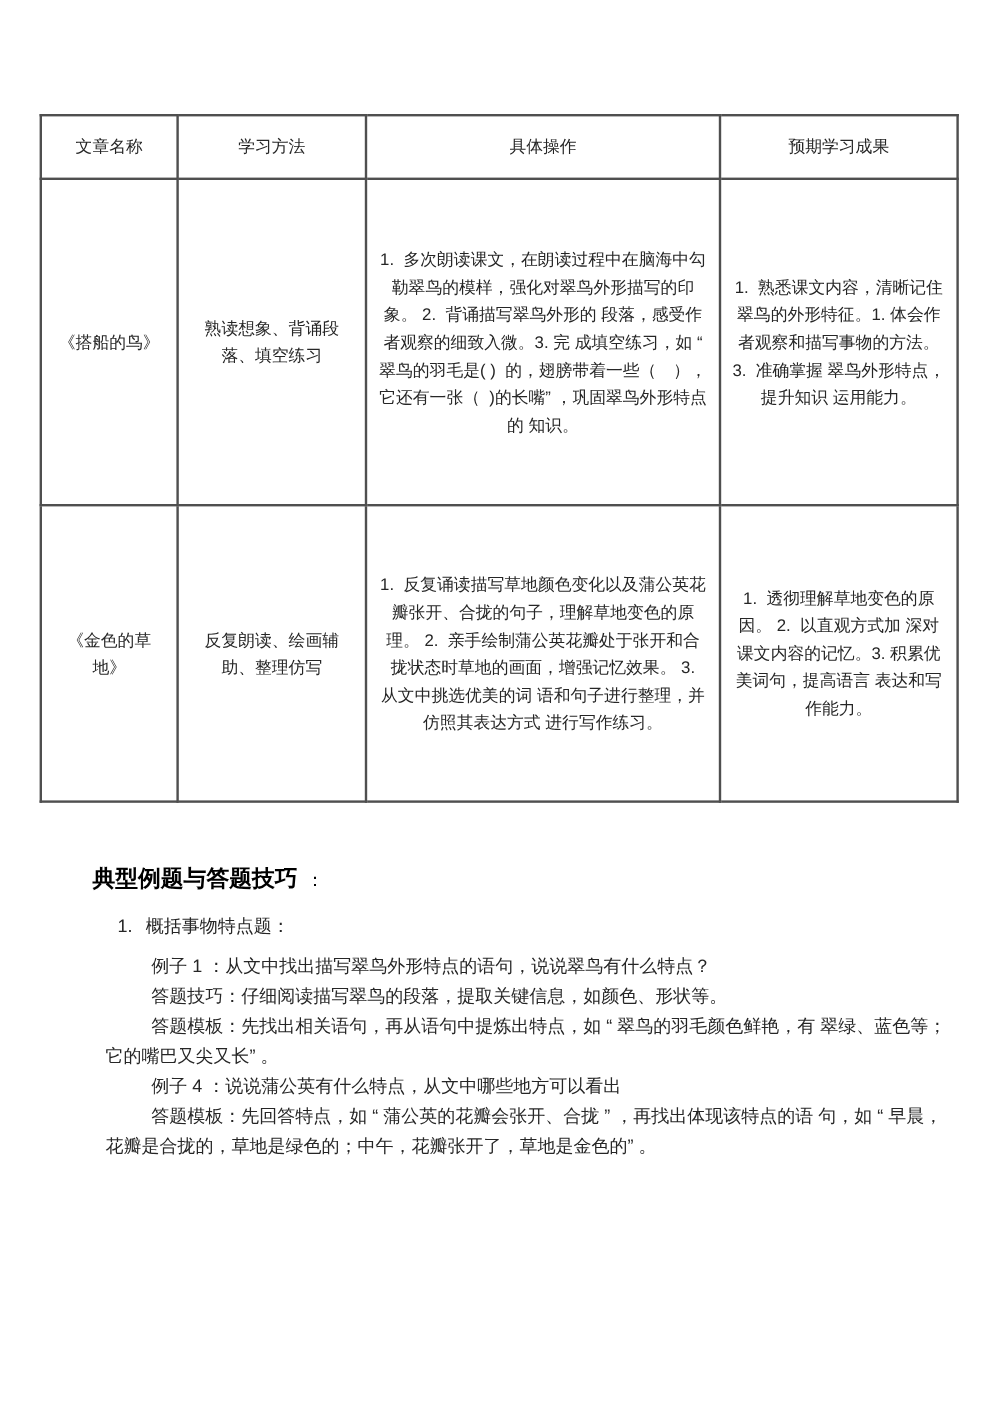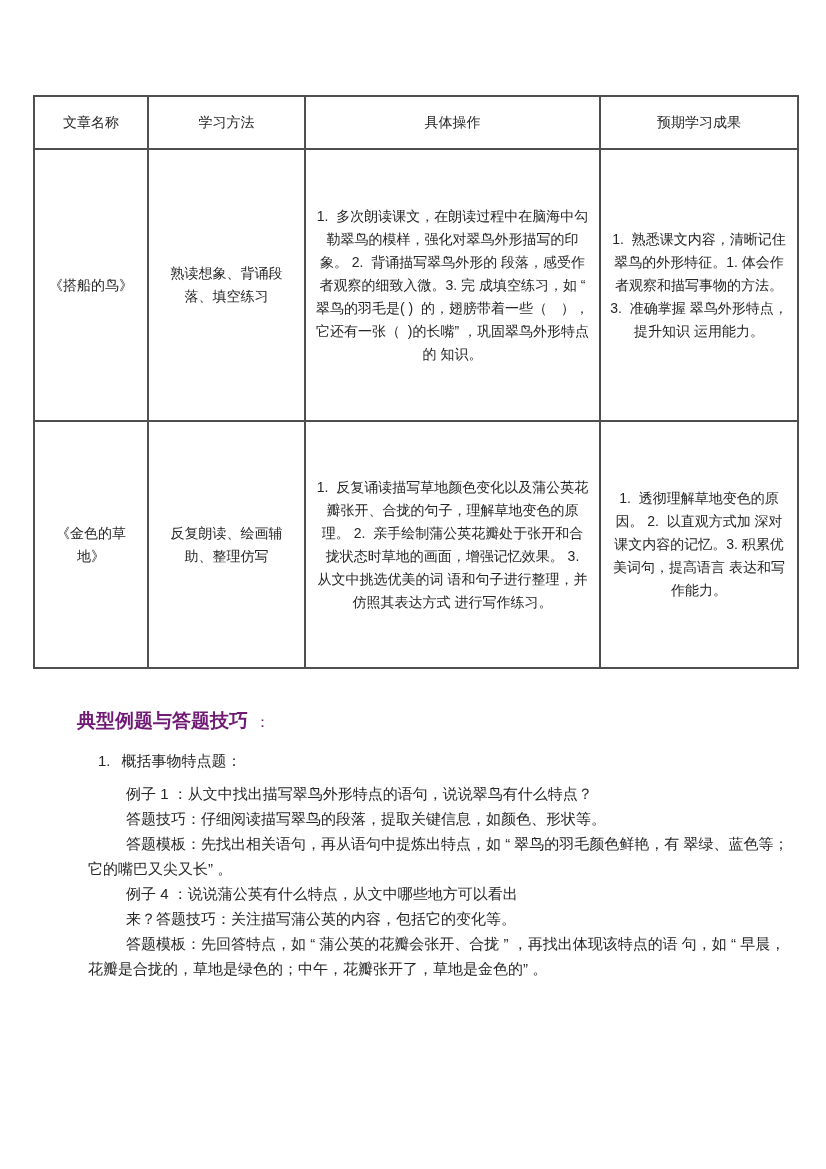--- a/index.html
+++ b/index.html
@@ -49,25 +49,25 @@
   }
 
   
   .section {
     position: absolute;
     left: 0;
     top: 706px;
     width: 826px;
   }
   .heading {
-    margin: 0 0 0 77px;
+    margin: 12px 0 0 77px;
     font-size: 19px;
     line-height: 30px;
     font-weight: 700;
-    color: #701a75;
+    color: #000000;
   }
   .heading .colon {
     font-weight: 400;
     font-size: 15px;
     margin-left: 7px;
   }
   .list-line {
     margin: 13px 0 0 98px;
     font-size: 15px;
     line-height: 22px;
@@ -128,18 +128,17 @@
 
     <div class="list-line">
       <span class="num">1.</span><span class="label">概括事物特点题：</span>
     </div>
 
     <div class="paragraphs">
       <p>例子 1 ：从文中找出描写翠鸟外形特点的语句，说说翠鸟有什么特点？</p>
       <p>答题技巧：仔细阅读描写翠鸟的段落，提取关键信息，如颜色、形状等。</p>
       <p>答题模板：先找出相关语句，再从语句中提炼出特点，如 “ 翠鸟的羽毛颜色鲜艳，有 翠绿、蓝色等；它的嘴巴又尖又长” 。</p>
       <p>例子 4 ：说说蒲公英有什么特点，从文中哪些地方可以看出</p>
-      <p>来？答题技巧：关注描写蒲公英的内容，包括它的变化等。</p>
       <p>答题模板：先回答特点，如 “ 蒲公英的花瓣会张开、合拢 ” ，再找出体现该特点的语 句，如 “ 早晨，花瓣是合拢的，草地是绿色的；中午，花瓣张开了，草地是金色的” 。</p>
     </div>
   </div>
 
 </div>
 
 </body></html>

